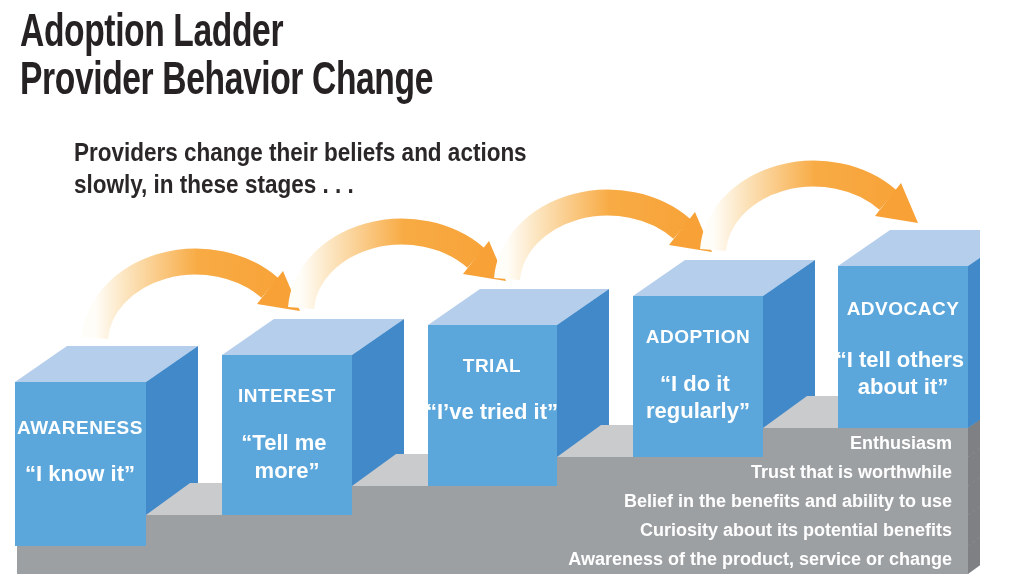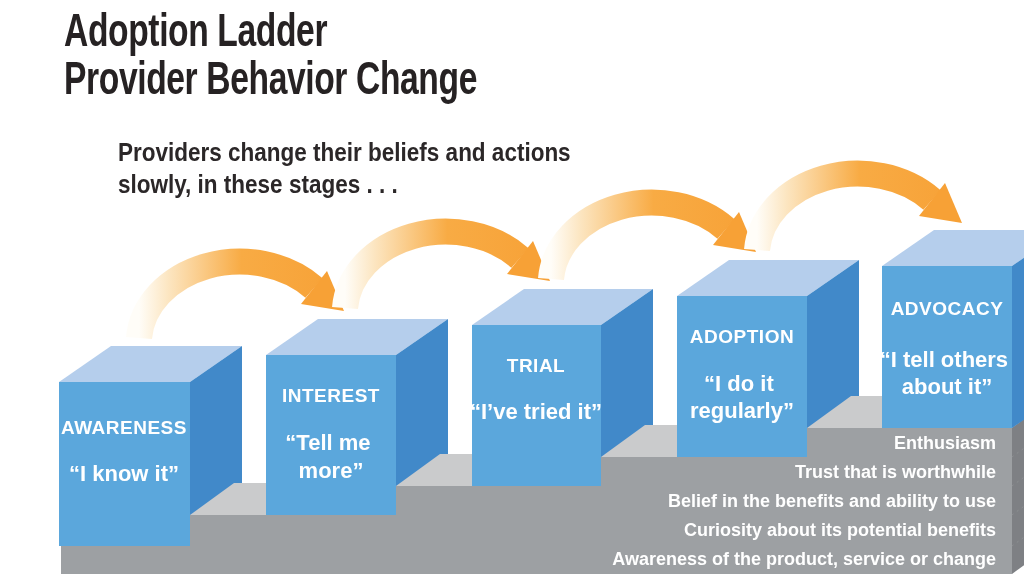--- a/index.html
+++ b/index.html
@@ -1,18 +1,18 @@
 <!DOCTYPE html>
 <html><head>
 <meta charset="utf-8">
 <style>
   html,body{margin:0;padding:0;background:#ffffff;}
   .stage{
     position:relative;width:980px;height:574px;background:#ffffff;
-    font-family:"Liberation Sans",sans-serif;overflow:hidden;margin-left:44px;
+    font-family:"Liberation Sans",sans-serif;overflow:hidden;
   }
   .title{
     position:absolute;left:20px;top:6px;
     font-size:46px;font-weight:bold;color:#262223;line-height:48px;
     transform:scaleX(.73);transform-origin:0 0;white-space:nowrap;
     letter-spacing:-.5px;
   }
   .subtitle{
     position:absolute;left:74px;top:136px;
     font-size:25px;font-weight:bold;color:#2b2728;line-height:32px;

